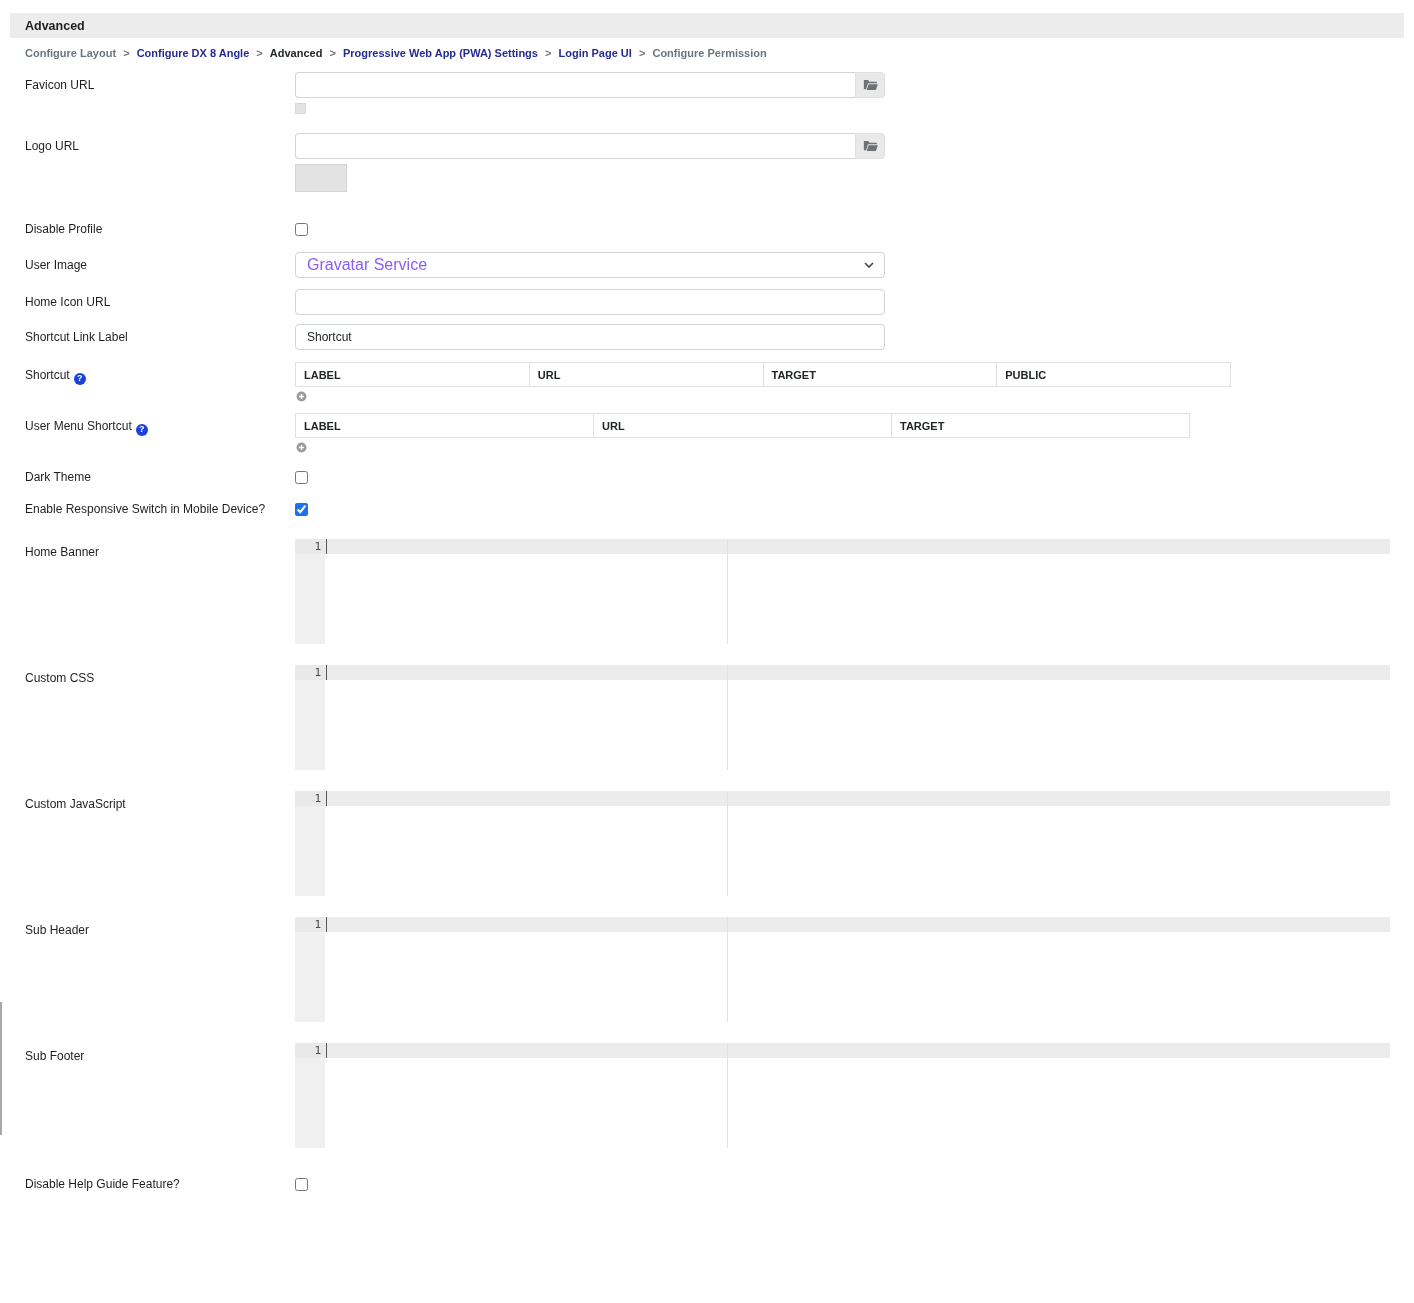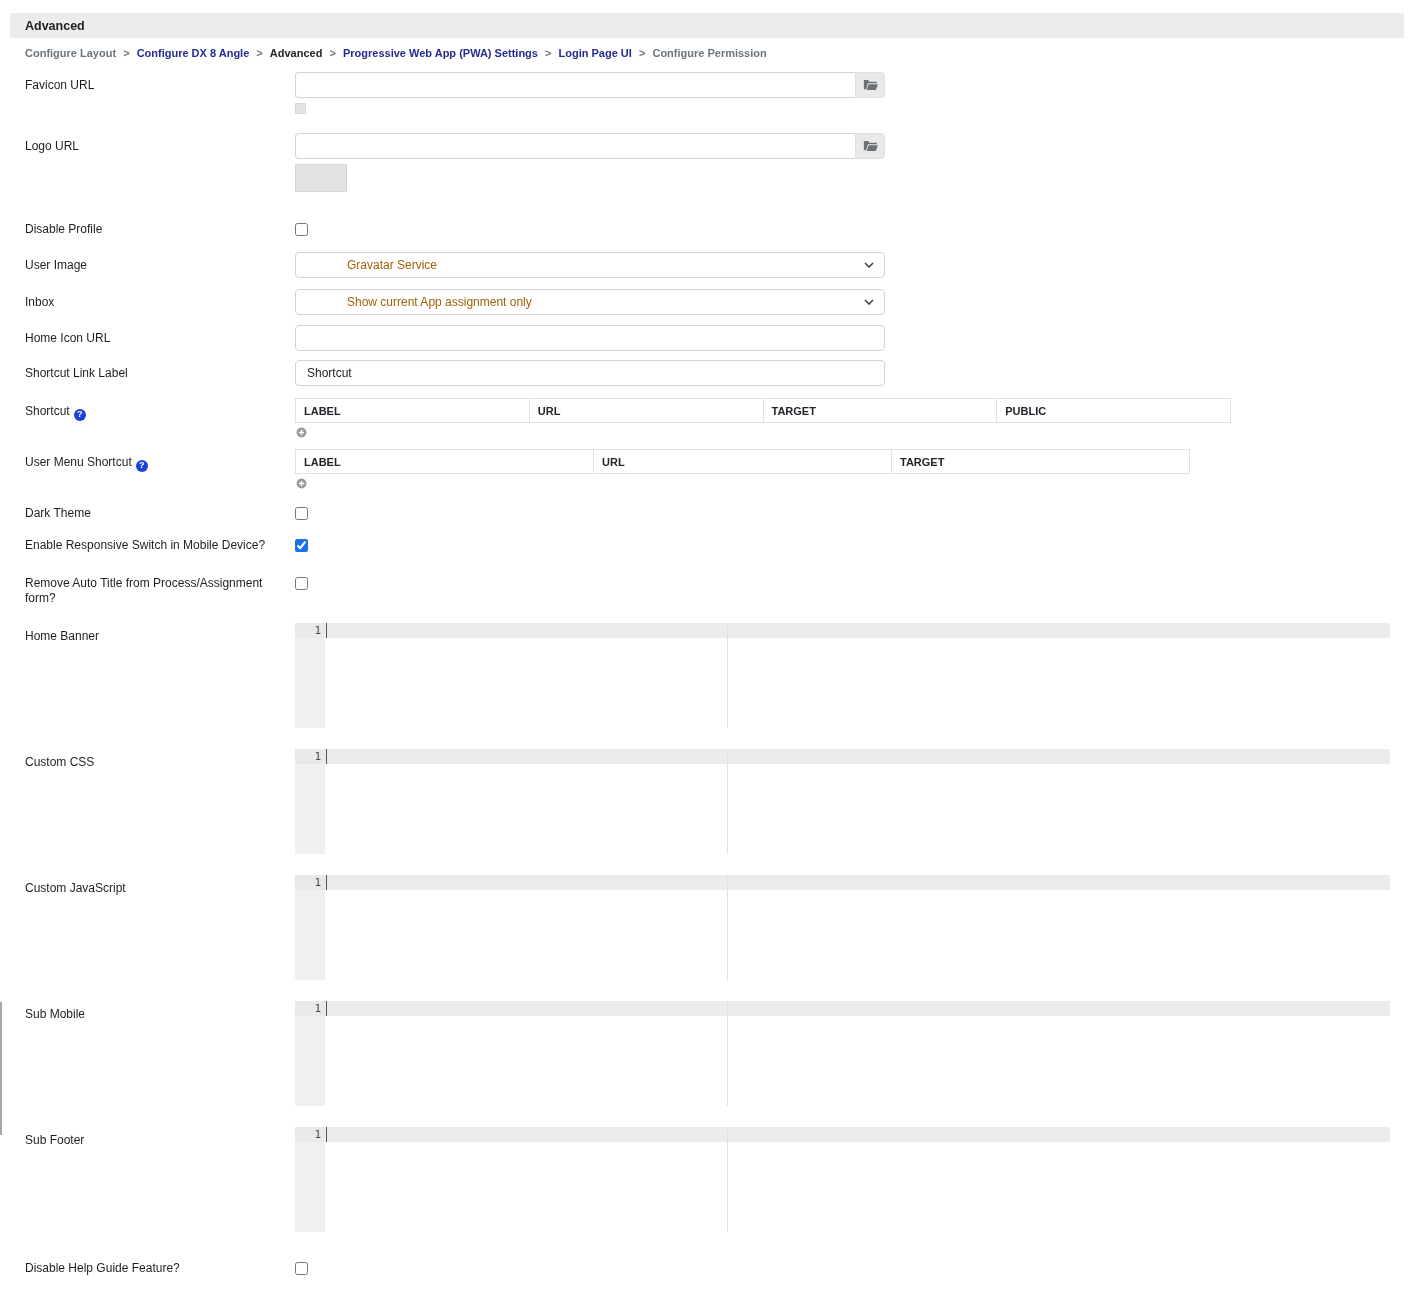--- a/index.html
+++ b/index.html
@@ -48,21 +48,21 @@
   }
 
   .preview-sm { width:11px; height:11px; background:#e3e3e3; border:1px solid #d8d8d8; margin-top:5px; }
   .preview-lg { width:52px; height:28px; background:#e3e3e3; border:1px solid #d5d5d5; margin-top:5px; }
 
   .fake-select {
     width:590px; height:26px; border:1px solid #ced4da; border-radius:4px;
     display:flex; align-items:center; justify-content:space-between;
     padding:0 10px 0 11px; cursor:pointer; background:#fff;
   }
-  .fake-select .sel-text { font-size:12px; color:#a16207;margin-left:40px; }
+  .fake-select .sel-text { font-size:16px; color:#8b5cf6; }
 
   input[type="checkbox"] {
     width:13px; height:13px; margin:2px 0 0 0; accent-color:#1a73e8; cursor:pointer;
   }
   .checkbox-row { min-height:18px; }
   .checkbox-row .label-col { padding-top:1px; }
 
   table.shortcut-table { border-collapse:collapse; table-layout:fixed; }
   table.shortcut-table th {
     border:1px solid #dee2e6; height:24px; padding:2px 8px; text-align:left;
@@ -185,33 +185,20 @@
           <span class="sel-text">Gravatar Service</span>
           <span style="line-height:0;">
             <svg width="10" height="6" viewBox="0 0 10 6">
                 <path d="M1 1 l4 4 4-4" stroke="#444" fill="none" stroke-width="1.6"></path>
               </svg>
           </span>
         </div>
       </div>
     </div>
 
-    <div class="form-row mb-inbox">
-      <div class="label-col">Inbox</div>
-      <div class="control-col">
-        <div class="fake-select">
-          <span class="sel-text">Show current App assignment only</span>
-          <span style="line-height:0;">
-            <svg width="10" height="6" viewBox="0 0 10 6">
-                <path d="M1 1 l4 4 4-4" stroke="#444" fill="none" stroke-width="1.6"></path>
-              </svg>
-          </span>
-        </div>
-      </div>
-    </div>
 
     <div class="form-row mb-homeicon">
       <div class="label-col">Home Icon URL</div>
       <div class="control-col">
         <input class="text-input" type="text" value="" style="">
       </div>
     </div>
 
     <div class="form-row mb-shortcutlabel">
       <div class="label-col">Shortcut Link Label</div>
@@ -279,26 +266,20 @@
       </div>
     </div>
 
     <div class="form-row checkbox-row mb-responsive">
       <div class="label-col">Enable Responsive Switch in Mobile Device?</div>
       <div class="control-col">
         <input type="checkbox" checked="" style="">
       </div>
     </div>
 
-    <div class="form-row checkbox-row mb-removeauto">
-      <div class="label-col">Remove Auto Title from Process/Assignment form?</div>
-      <div class="control-col">
-        <input type="checkbox" style="">
-      </div>
-    </div>
 
     <div class="form-row mb-editor">
       <div class="label-col">Home Banner</div>
       <div class="control-col">
         <div class="code-editor">
           <div class="active-line"></div>
           <div class="gutter"></div>
           <div class="gutter-active"></div>
           <div class="line-number">1</div>
           <div class="caret"></div>
@@ -329,21 +310,21 @@
           <div class="gutter"></div>
           <div class="gutter-active"></div>
           <div class="line-number">1</div>
           <div class="caret"></div>
           <div class="print-margin"></div>
         </div>
       </div>
     </div>
 
     <div class="form-row mb-editor">
-      <div class="label-col">Sub Mobile</div>
+      <div class="label-col">Sub Header</div>
       <div class="control-col">
         <div class="code-editor">
           <div class="active-line"></div>
           <div class="gutter"></div>
           <div class="gutter-active"></div>
           <div class="line-number">1</div>
           <div class="caret"></div>
           <div class="print-margin"></div>
         </div>
       </div>

